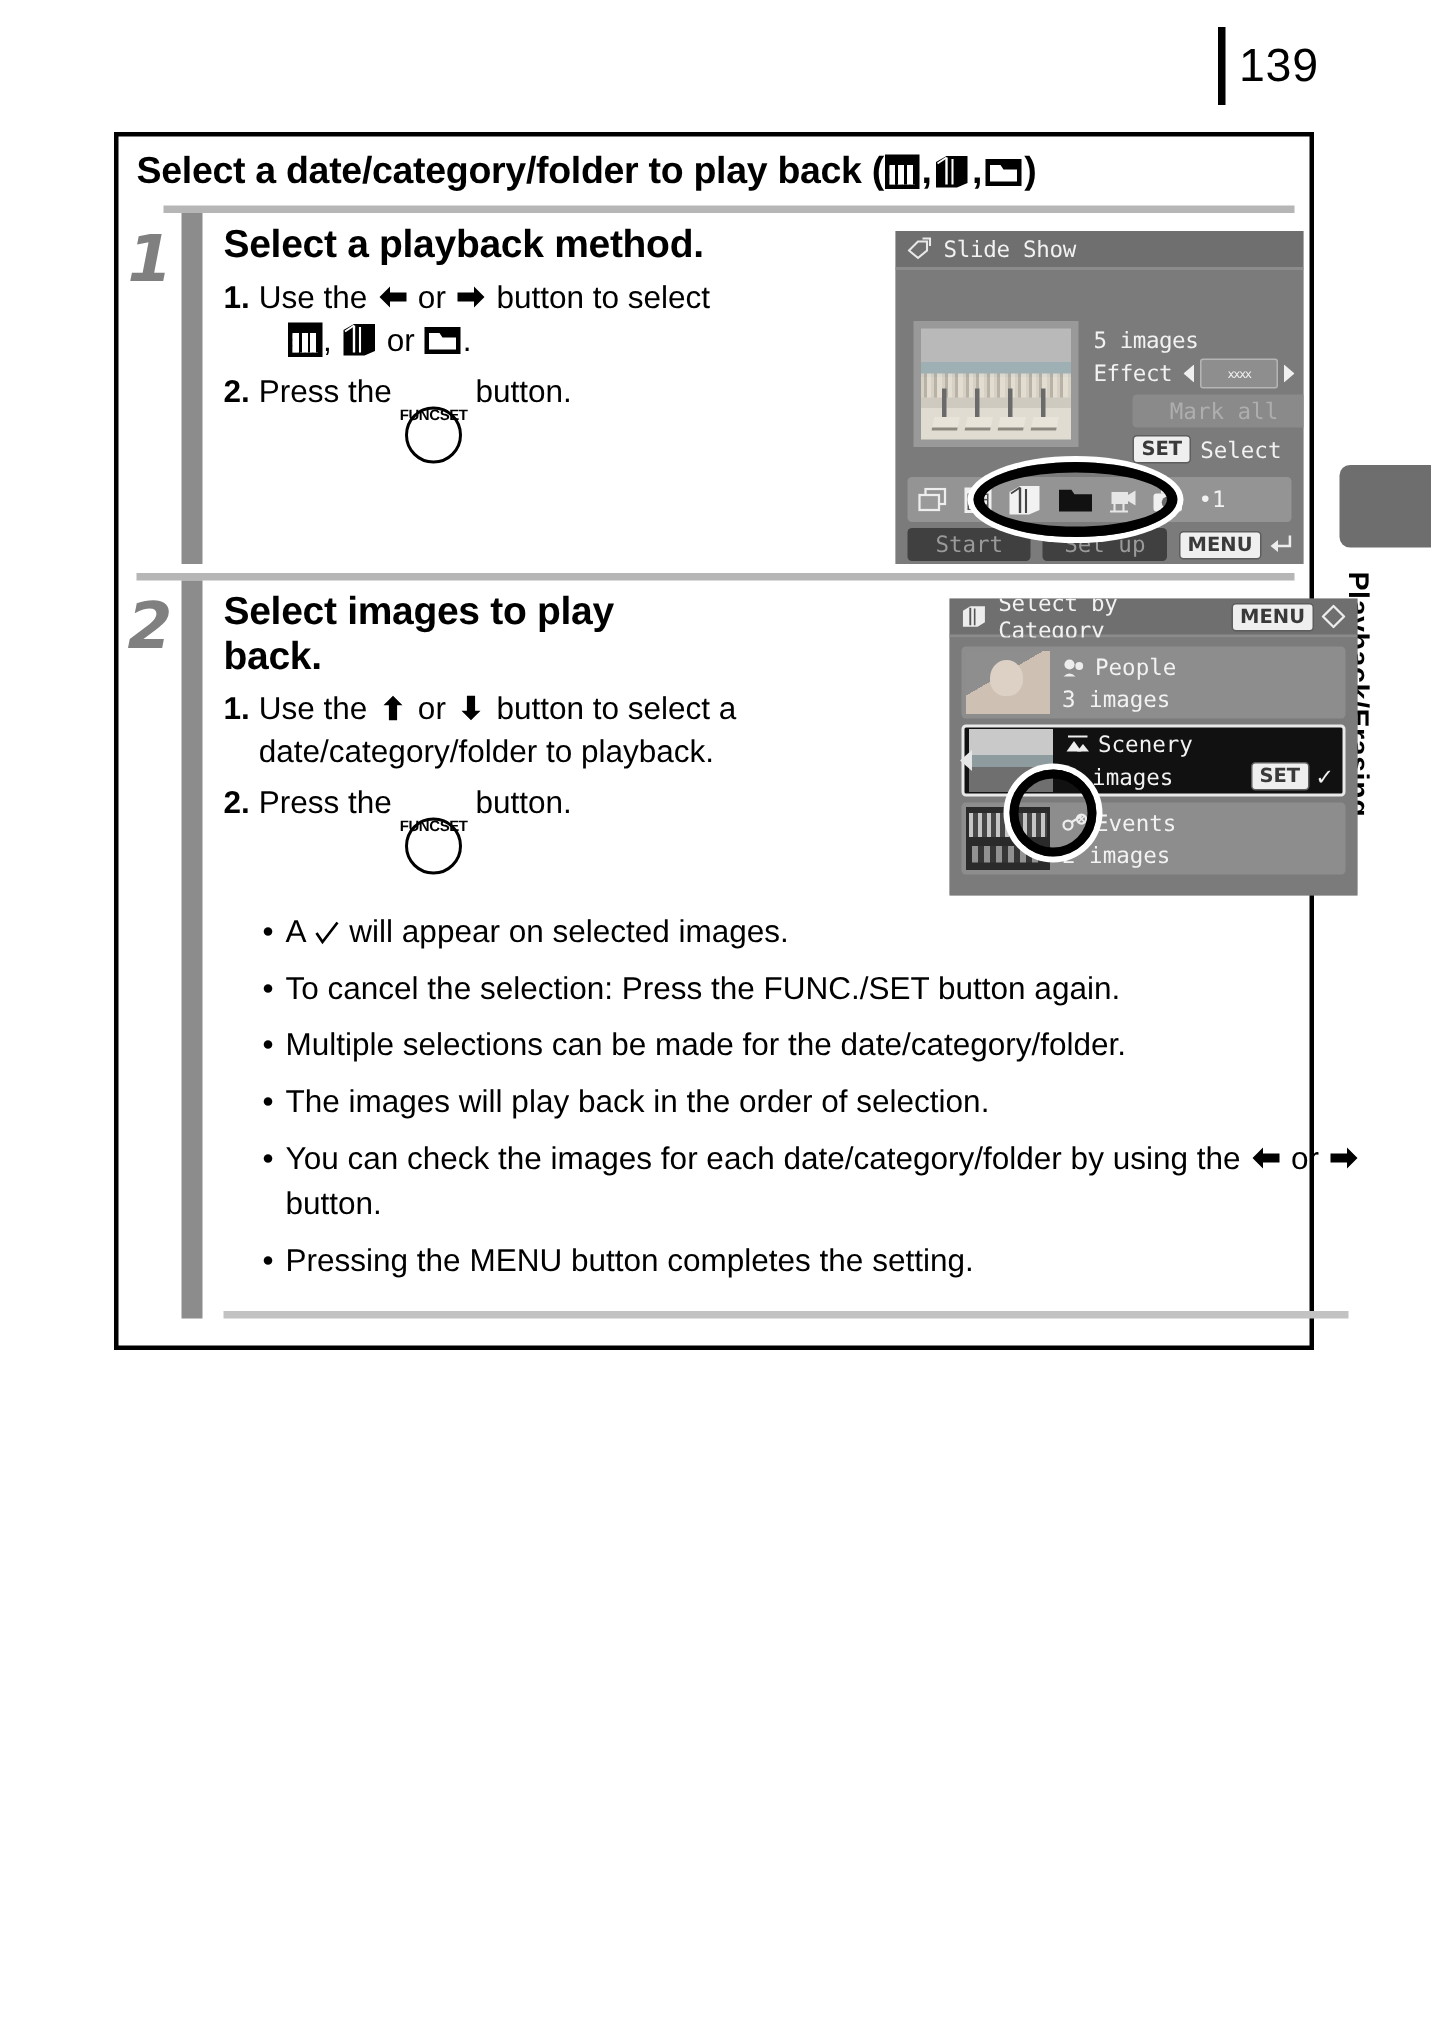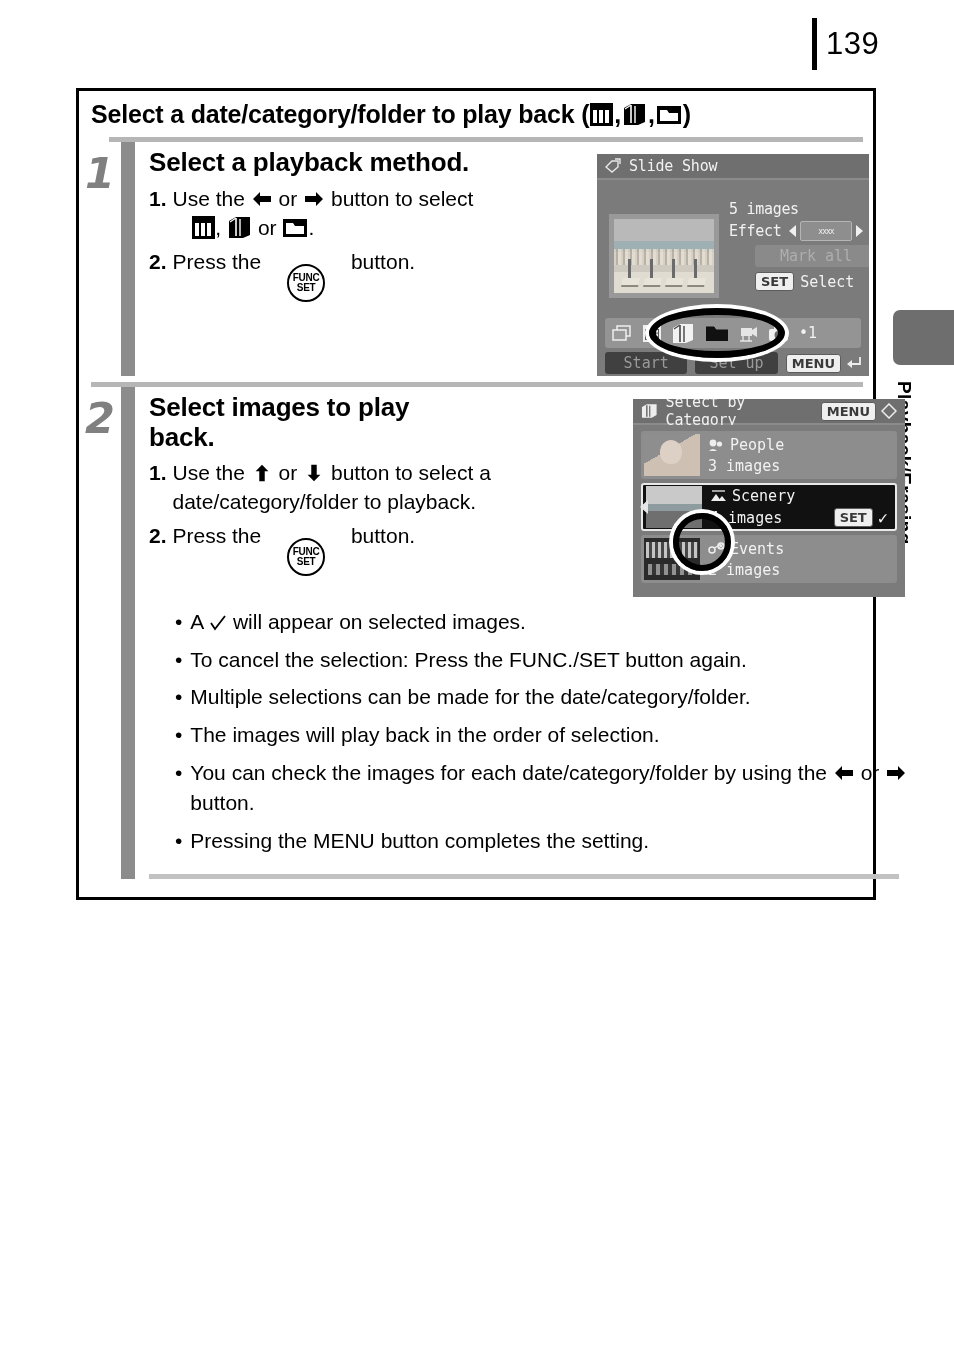--- a/index.html
+++ b/index.html
@@ -125,22 +125,22 @@
 
   .ic-cat { width: 25px; height: 23px; position: relative; vertical-align: -4px; }
   .ic-cat svg { display:block; }
 
   .ic-folder { width: 26px; height: 21px; position: relative; vertical-align: -3px; }
   .ic-folder svg { display:block; }
 
   .ic-funcset {
     width: 38px; height: 38px; border-radius: 50%;
     border: 2px solid #000; display: inline-flex;
-    flex-direction: column; align-items: center; justify-content: center;
-    vertical-align: -12px; line-height: 1; margin: 0 20px;
+    justify-content: center;
+    vertical-align: -12px; line-height: 1; margin: 0 3px;
   }
   .ic-funcset i {
     font-style: normal; font-weight: bold;
     font-size: 10px; letter-spacing: -.3px;
   }
   .ic-funcset i:last-child { font-size: 10px; }
 
   
   .lcd {
     width: 272px; position: relative;
@@ -167,21 +167,21 @@
   .ss-thumb { width: 100%; height: 100%; position: relative; overflow: hidden;
     background: linear-gradient(to bottom,#b9b9b9 0 30%,#9fb0b4 30% 44%,#cfcabf 44% 72%,#e0dcd2 72% 100%); }
   .ss-thumb .umb { position:absolute; bottom: 12px; width: 3px; height: 22px; background:#6a6a6a; }
   .ss-thumb .lounge { position:absolute; bottom: 6px; width: 17px; height: 9px;
     background:#e8e4da; border-bottom: 2px solid #8d8880; transform: skewX(-12deg); }
   .ss-thumb .specks { position:absolute; left:0; right:0; top:40%; height:22%;
     background:
       repeating-linear-gradient(90deg,#d8d2c6 0 2px,#b4aea2 2px 4px,#e6e0d4 4px 7px);
     opacity:.85; }
 
-  .ss-right { position: absolute; left: 132px; top: 20px; right: 6px; }
+  .ss-right { position: absolute; left: 132px; top: 38px; right: 6px; }
   .ss-line { font-size: 15px; margin-bottom: 3px; letter-spacing: -.3px; }
   .ss-effect { display: flex; align-items: center; justify-content: space-between; }
   .ss-eff-ctrl { display: flex; align-items: center; gap: 3px; }
   .ss-film {
     width: 52px; height: 20px; background: #8e8e8e; border:1px solid #b5b5b5;
     display:flex; align-items:center; justify-content:center;
     font-size: 8px; letter-spacing:-1px; color:#efefef; border-radius:2px;
   }
   .ss-markall {
     margin-top: 4px; margin-left: 26px;

